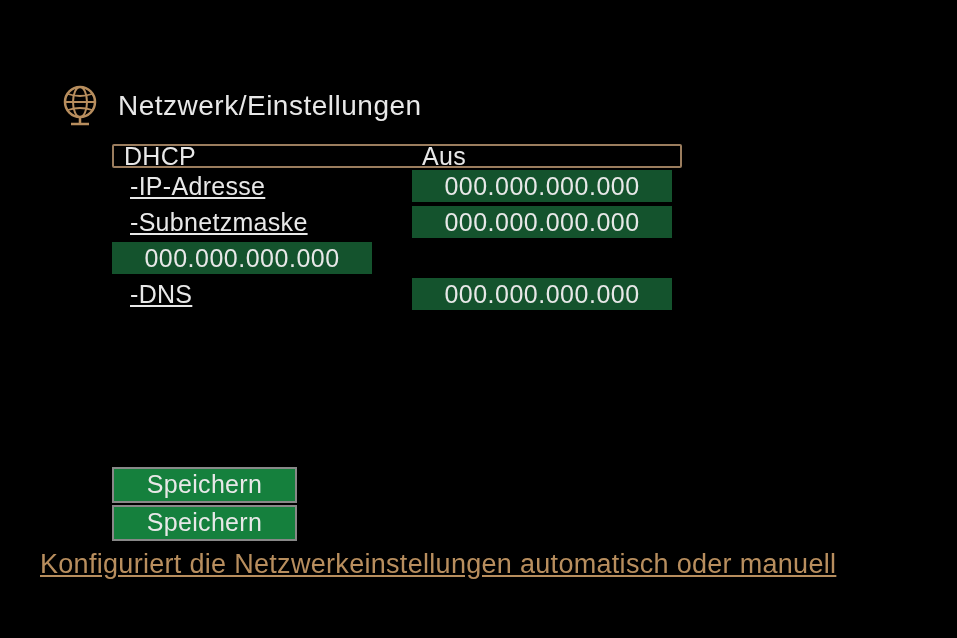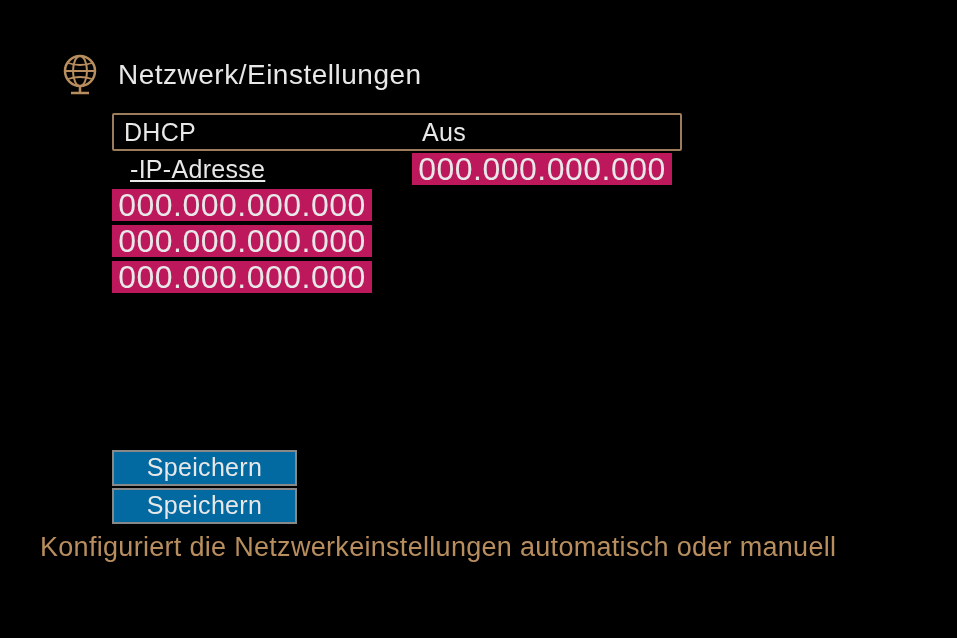--- a/index.html
+++ b/index.html
@@ -12,21 +12,21 @@
       height: 638px;
       background: #000;
       font-family: Arial, sans-serif;
       color: #e8e8e8;
       position: relative;
       overflow: hidden;
     }
     .header {
       display: flex;
       align-items: center;
-      padding: 55px 0 0 60px;
+      padding: 86px 0 0 60px;
     }
     .globe-icon {
       width: 40px;
       height: 40px;
       margin-right: 18px;
       display: flex;
       align-items: center;
       justify-content: center;
     }
     .title {
@@ -41,74 +41,75 @@
     }
     .row {
       display: flex;
       align-items: center;
       height: 36px;
       margin-bottom: 0;
     }
     .row-selected {
       border: 2px solid #9b7d5e;
       border-radius: 2px;
-      height: 38px;
+      height: 24px;
     }
     .row-label {
       font-size: 25px;
       color: #e8e8e8;
       padding-left: 12px;
       width: 300px;
       letter-spacing: 0.3px;
     }
     .row-selected .row-label {
       padding-left: 10px;
     }
     .row-value {
       font-size: 25px;
       color: #e8e8e8;
       padding-left: 8px;
       letter-spacing: 0.3px;
       text-align: center;
     }
     .value-box {
-      background: #be185d;
-      font-size: 32px;
+      background: #14532d;
+      font-size: 25px;
       color: #e8e8e8;
       text-align: center;
       width: 260px;
       height: 32px;
       line-height: 32px;
       letter-spacing: 0.5px;
     }
     .sub-row .row-label {
       padding-left: 18px;
       text-decoration: underline;
     }
     .button-panel {
       margin: 155px 0 0 112px;
     }
     .btn {
       display: block;
-      background: #0369a1;
+      background: #15803d;
       border: 2px solid #888;
       color: #e8e8e8;
       font-size: 25px;
       width: 185px;
       height: 36px;
       line-height: 30px;
       text-align: center;
       margin-bottom: 2px;
       letter-spacing: 0.3px;
     }
     .footer-text {
       margin: 8px 0 0 40px;
       font-size: 27px;
       color: #b88e5e;
       letter-spacing: 0.3px;
+      text-decoration: underline;
     }
   </style>
 </head>
 <body>
 
 <div class="header">
   <div class="globe-icon">
     <svg width="38" height="44" viewBox="0 0 38 44">
       <circle cx="19" cy="18" r="15" fill="none" stroke="#b88e5e" stroke-width="2.5"></circle>
       <ellipse cx="19" cy="18" rx="7" ry="15" fill="none" stroke="#b88e5e" stroke-width="2"></ellipse>
@@ -125,26 +126,28 @@
 <div class="settings-panel">
   <div class="row row-selected">
     <div class="row-label">DHCP</div>
     <div class="row-value">Aus</div>
   </div>
   <div class="row sub-row">
     <div class="row-label">-IP-Adresse</div>
     <div class="value-box">000.000.000.000</div>
   </div>
   <div class="row sub-row">
+    <div class="row-label">-Subnetzmaske</div>
     <div class="value-box">000.000.000.000</div>
   </div>
   <div class="row sub-row">
     <div class="value-box">000.000.000.000</div>
   </div>
   <div class="row sub-row">
+    <div class="row-label">-DNS</div>
     <div class="value-box">000.000.000.000</div>
   </div>
 </div>
 
 <div class="button-panel">
   <div class="btn">Speichern</div>
   <div class="btn">Speichern</div>
 </div>
 
 <div class="footer-text">Konfiguriert die Netzwerkeinstellungen automatisch oder manuell</div>

